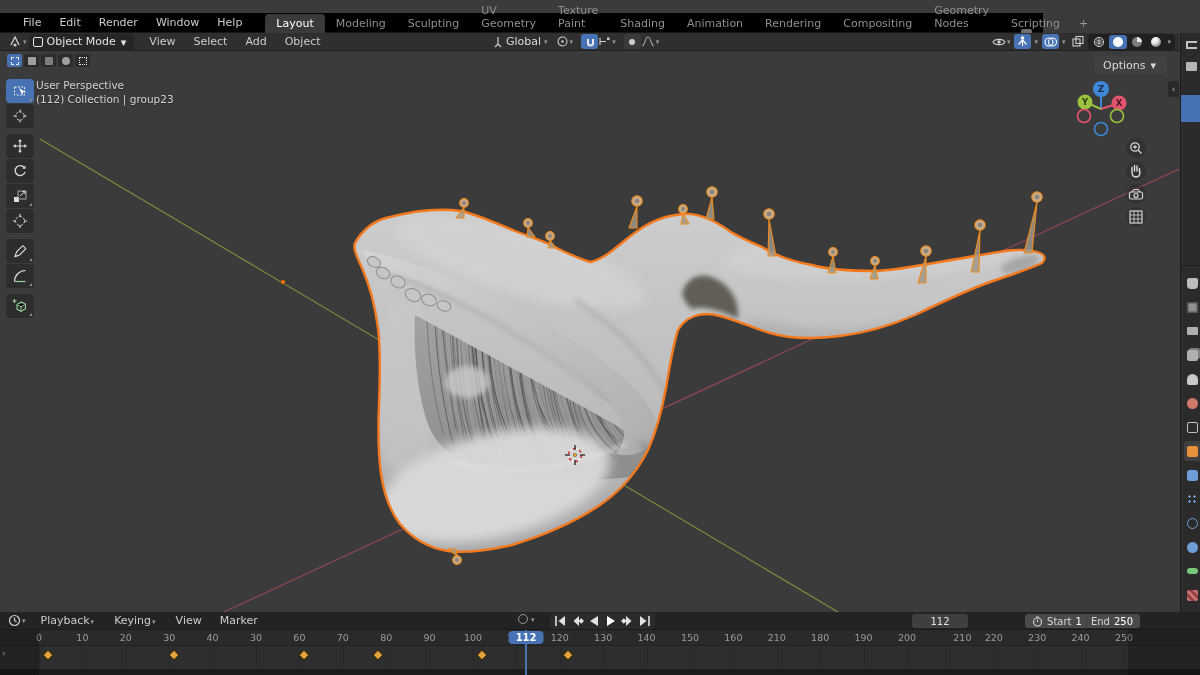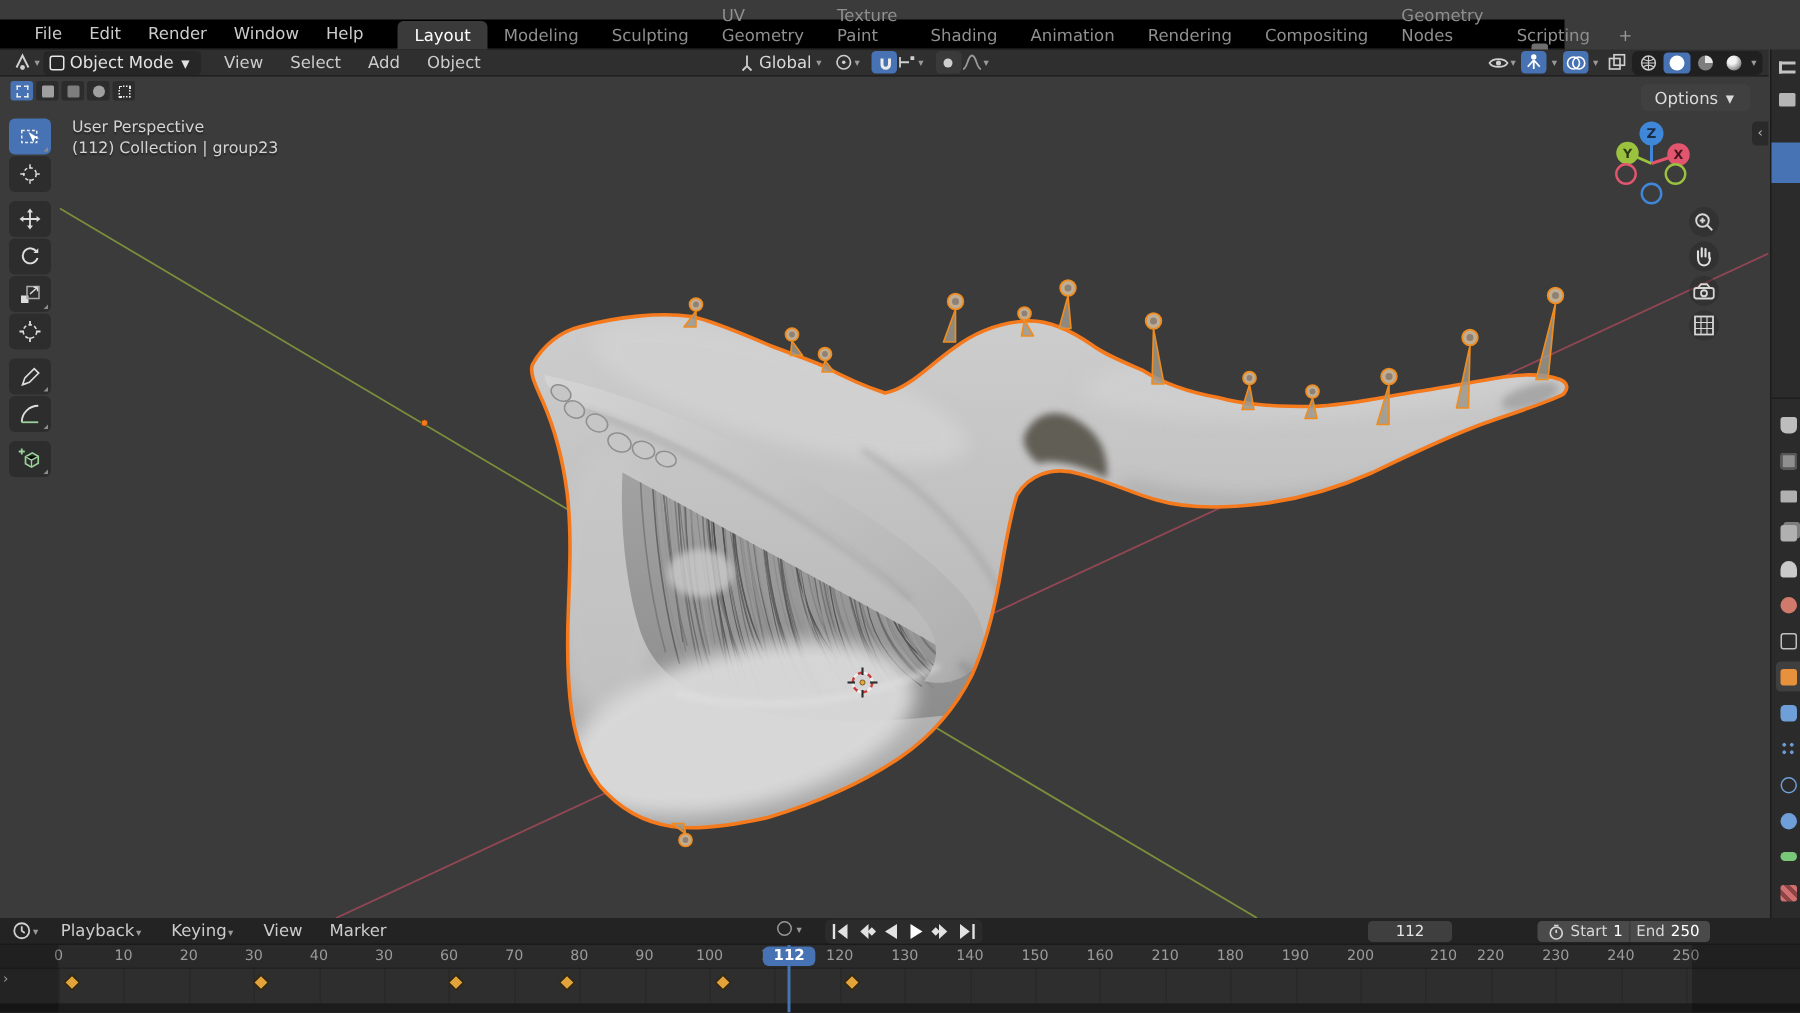--- a/index.html
+++ b/index.html
@@ -44,21 +44,21 @@
   .circ { width:10px; height:10px; border-radius:50%; }
 
   
   .viewport { position:absolute; left:0; top:51px; width:1179px; height:561px; overflow:hidden; }
   #vp-svg { position:absolute; left:0; top:-51px; }
   .selmode { position:absolute; left:7px; top:3px; display:flex; gap:2px; }
   .sm-btn { width:15px; height:13px; background:#2c2c2c; border-radius:2px; display:flex; align-items:center; justify-content:center; }
   .sm-btn.on { background:#4772b3; }
   .sm-glyph { width:8px; height:8px; border:1px dashed #e8e8e8; }
   .sm-glyph2 { width:8px; height:8px; background:#9f9f9f; border-radius:1px; }
-  .overlay-text { position:absolute; left:48px; top:27px; font-size:10.5px; color:#d4d4d4; line-height:14px;
+  .overlay-text { position:absolute; left:36px; top:27px; font-size:10.5px; color:#d4d4d4; line-height:14px;
                   text-shadow:0 1px 1px rgba(0,0,0,.4); }
   .toolbar { position:absolute; left:6px; top:28px; width:29px; display:flex; flex-direction:column; }
   .toolbtn { width:28px; height:24px; margin-bottom:1px; background:rgba(44,44,44,.95); border-radius:4px;
              display:flex; align-items:center; justify-content:center; position:relative; }
   .toolbtn.active { background:#4772b3; }
   .toolbtn.gap { margin-top:5px; }
   .toolbtn .corner { position:absolute; right:2px; bottom:2px; width:0; height:0;
                      border-left:3px solid transparent; border-bottom:3px solid #8d8d8d; }
   .options-btn { position:absolute; right:12px; top:5px; background:#404040; border-radius:4px;
                  padding:2px 9px; display:flex; align-items:center; gap:4px; }

